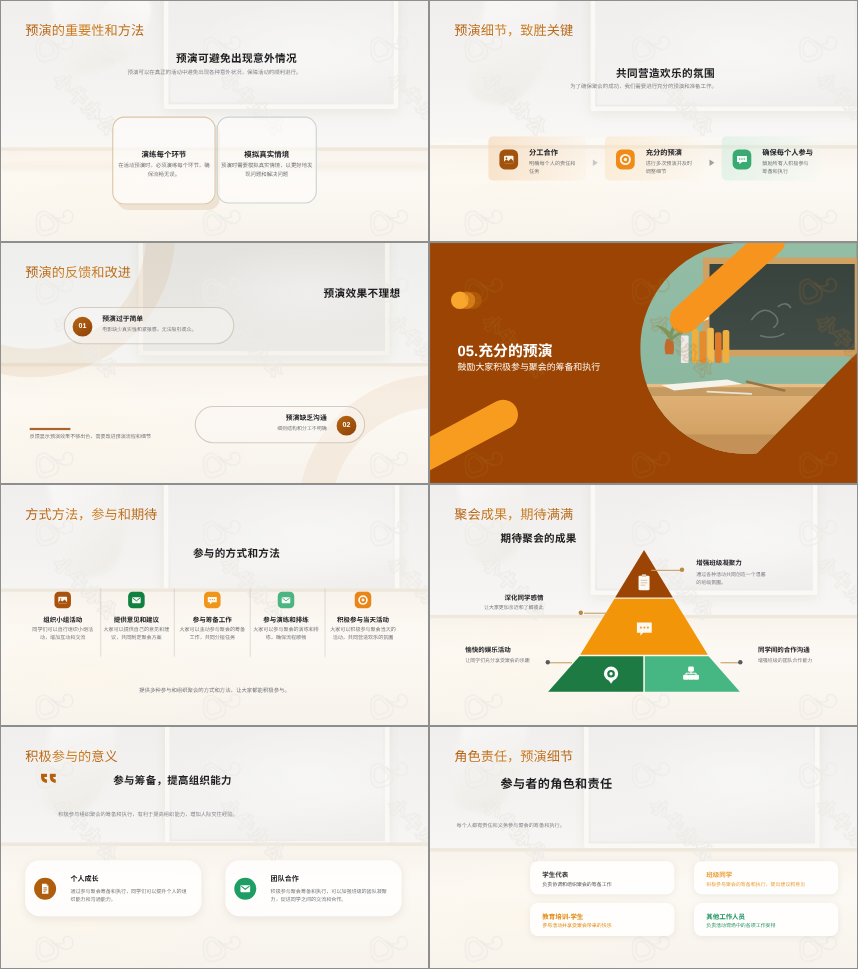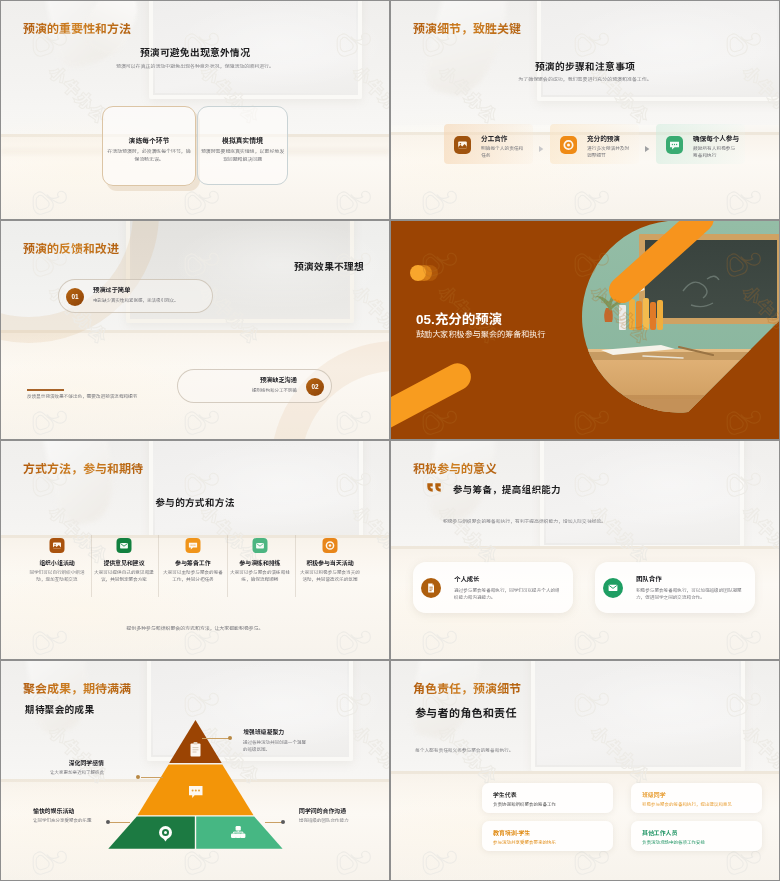--- a/index.html
+++ b/index.html
@@ -37,24 +37,24 @@
 .bgA .shade{position:absolute;left:0;right:0;top:68%;height:5px;background:rgba(234,224,208,.35);filter:blur(2px);}
 .bgA .glow{position:absolute;inset:0;background:
   radial-gradient(60% 40% at 20% 78%, rgba(255,246,230,.4), rgba(255,255,255,0) 70%),
   radial-gradient(40% 30% at 72% 20%, rgba(255,255,255,.35), rgba(255,255,255,0) 70%);}
 
 
 .wm{position:absolute;inset:0;pointer-events:none;}
 .wm svg{position:absolute;inset:0;width:100%;height:100%;display:block;}
 
 
-.slide-title{position:absolute;font-weight:700;white-space:nowrap;
+.slide-title{position:absolute;font-weight:400;white-space:nowrap;
   background:linear-gradient(100deg,#b05a0b 0%,#cf8124 48%,#b26010 100%);
   -webkit-background-clip:text;background-clip:text;color:transparent;}
-.hdr{position:absolute;font-weight:700;color:#1d1d1f;white-space:nowrap;letter-spacing:.3px;}
+.hdr{position:absolute;font-weight:700;color:#1d1d1f;white-space:nowrap;letter-spacing:.3px;margin-left:40px;}
 .sub{position:absolute;color:#86868a;line-height:1.6;}
 
 
 .s1-card{position:absolute;box-sizing:border-box;border-radius:11px;background:rgba(253,252,250,.62);}
 .s1-card .ct{position:absolute;left:0;right:0;text-align:center;font-weight:700;color:#232326;}
 .s1-card .cb{position:absolute;left:2px;right:2px;text-align:center;color:#77777b;line-height:1.6;}
 
 
 .s2-step{position:absolute;box-sizing:border-box;border-radius:4px;}
 .s2-step .ico{position:absolute;border-radius:7px;}
@@ -195,21 +195,21 @@
     <div class="glow"></div>
   </div>
   <div class="wm">
         <svg>
           <rect width="100%" height="100%" fill="url(#wmpat)"></rect>
         </svg>
       </div>
 
   <div class="slide-title" style="left:22px;top:18px;font-size:12px">预演细节，致胜关键</div>
 
-  <div class="hdr" style="left:0;right:0;top:58px;text-align:center;font-size:9.7px">预演的步骤和注意事项</div>
+  <div class="hdr" style="left:0;right:0;top:58px;text-align:center;font-size:9.7px">共同营造欢乐的氛围</div>
   <div class="sub" style="left:90px;right:90px;top:75px;text-align:center;font-size:4.95px">为了确保聚会的成功，我们需要进行充分的预演和准备工作。</div>
 
   <div class="s2-step" style="left:53px;top:123px;width:89px;height:40px;background:linear-gradient(95deg,rgba(245,213,178,.60),rgba(250,234,214,.18))">
     <div class="ico" style="left:10px;top:12px;width:17px;height:18px;background:#a0530e;border-radius:5px">
       <svg width="17" height="18" viewBox="0 0 17 18">
             <rect x="4.2" y="5.6" width="8.6" height="6.8" rx="1" fill="#fdf6ec"></rect>
             <path d="M4.2 11l2.3-2.3 1.7 1.7L10.6 8l2.2 2.6v1.8H4.2z" fill="#a0530e"></path>
             <circle cx="6.4" cy="7.8" r=".8" fill="#a0530e"></circle>
           </svg>
     </div>
@@ -442,20 +442,116 @@
           </svg></div>
     <div class="ct" style="top:20px;font-size:5.9px">积极参与当天活动</div>
     <div class="cb" style="top:31px;font-size:4.6px">大家可以积极参与聚会当天的活动，共同营造欢乐的氛围</div>
   </div>
   <div class="s5-foot" style="top:183px;font-size:4.9px">提供多种参与和组织聚会的方式和方法，让大家都能积极参与。</div>
 </div>
 
 <div class="slide">
   <div class="bg bgA">
     <div class="wall"></div>
+    <div class="board" style="left:146px;top:-16px;width:198px;height:108px">
+          <div class="inner"></div>
+        </div>
+    <div class="shoulder" style="left:28px;top:-40px;width:58px;height:110px;transform:rotate(-8deg)"></div>
+    <div class="desk" style="top:54%"></div>
+        <div class="deskedge" style="top:54%"></div>
+    <div class="glow"></div>
+  </div>
+  <div class="wm">
+        <svg>
+          <rect width="100%" height="100%" fill="url(#wmpat)"></rect>
+        </svg>
+      </div>
+
+  <div class="slide-title" style="left:22px;top:18px;font-size:12px">聚会成果，期待满满</div>
+  <div class="hdr" style="left:24px;top:41px;font-size:9.6px">期待聚会的成果</div>
+
+  <svg style="position:absolute;left:100px;top:55px;width:190px;height:136px" viewBox="0 0 190 136">
+    <g>
+      <path d="M94.5 4 L68.2 47.1 L120.7 47.1 Z" fill="#9b4403"></path>
+    </g>
+    <g>
+      <path d="M67.6 48.4 L36.5 99.2 L152.5 99.2 L121.3 48.4 Z" fill="#f39508"></path>
+    </g>
+    <g>
+      <path d="M35.8 100.5 L7.3 132.8 L93.8 132.8 L93.8 100.5 Z" fill="#1c7a42"></path>
+    </g>
+    <g>
+      <path d="M95.2 100.5 L95.2 132.8 L181.6 132.8 L153.2 100.5 Z" fill="#46b783"></path>
+    </g>
+    <g transform="translate(89.5,26)">
+      <rect x="0" y="1.5" width="10" height="13" rx="1" fill="#fdf8f1"></rect>
+      <rect x="3" y="0" width="4" height="2.6" rx=".8" fill="#e0d0bb"></rect>
+      <g stroke="#c9b69c" stroke-width=".7">
+            <line x1="2" y1="5.6" x2="8" y2="5.6"></line>
+            <line x1="2" y1="7.8" x2="8" y2="7.8"></line>
+            <line x1="2" y1="10" x2="6" y2="10"></line>
+          </g>
+    </g>
+    <g transform="translate(88,70)">
+      <path d="M0 0h13.5v9.2H5.6L3.2 12V9.2H0z" fill="#fdf8f1"></path>
+      <g fill="#e8a33c">
+            <circle cx="3.6" cy="4.5" r="1"></circle>
+            <circle cx="6.8" cy="4.5" r="1"></circle>
+            <circle cx="10" cy="4.5" r="1"></circle>
+          </g>
+    </g>
+    <g transform="translate(58,110)">
+      <circle cx="6.5" cy="6.5" r="6.5" fill="#fdfdfb"></circle>
+      <circle cx="6.5" cy="6.5" r="3.5" fill="#1c7a42"></circle>
+      <circle cx="6.5" cy="6.5" r="1.5" fill="#fdfdfb"></circle>
+      <path d="M3.4 11 L6.5 15.5 L9.6 11 Z" fill="#fdfdfb"></path>
+    </g>
+    <g transform="translate(130,110)">
+      <rect x="4.6" y="0" width="5.2" height="4.6" rx="1.2" fill="#fdfdfb"></rect>
+      <rect x="0" y="7.4" width="5.2" height="4.6" rx="1.2" fill="#fdfdfb"></rect>
+      <rect x="9.2" y="7.4" width="5.2" height="4.6" rx="1.2" fill="#fdfdfb"></rect>
+      <rect x="4.6" y="7.4" width="5.2" height="4.6" rx="1.2" fill="#fdfdfb"></rect>
+      <path d="M7.2 4.6v1.5" stroke="#fdfdfb" stroke-width="1"></path>
+      <path d="M2.6 6.1h9.2" stroke="#fdfdfb" stroke-width="1"></path>
+      <path d="M2.6 6.1v1.3M11.8 6.1v1.3" stroke="#fdfdfb" stroke-width="1"></path>
+    </g>
+  </svg>
+
+  <div class="p-conn" style="left:201px;top:77px;width:28px"></div>
+  <div class="p-dot" style="left:227px;top:75px;width:4px;height:4px;background:#b88844;border:none"></div>
+  <div class="p-lab" style="left:242px;top:66px;width:120px">
+    <div class="lt" style="font-size:5.9px">增强班级凝聚力</div>
+    <div class="lb" style="font-size:4.5px;margin-top:4px;width:64px">通过各种活动共同创造一个温馨的班级氛围。</div>
+  </div>
+
+  <div class="p-conn" style="left:140px;top:116px;width:22px"></div>
+  <div class="p-dot" style="left:135px;top:114px;width:4px;height:4px;background:#b88844;border:none"></div>
+  <div class="p-lab" style="left:25px;top:97px;width:78px;text-align:right">
+    <div class="lt" style="font-size:5.9px">深化同学感情</div>
+    <div class="lb" style="font-size:4.5px;margin-top:3px">让大家更加亲近和了解彼此</div>
+  </div>
+
+  <div class="p-conn" style="left:109px;top:161px;width:20px"></div>
+  <div class="p-dot" style="left:105px;top:159px;width:4px;height:4px;background:#5a5a5c;border:none"></div>
+  <div class="p-lab" style="left:32px;top:145px;width:62px;text-align:left">
+    <div class="lt" style="font-size:5.9px">愉快的娱乐活动</div>
+    <div class="lb" style="font-size:4.5px;margin-top:3px">让同学们充分享受聚会的乐趣</div>
+  </div>
+
+  <div class="p-conn" style="left:264px;top:161px;width:18px"></div>
+  <div class="p-dot" style="left:280px;top:159px;width:4px;height:4px;background:#5a5a5c;border:none"></div>
+  <div class="p-lab" style="left:298px;top:145px;width:84px">
+    <div class="lt" style="font-size:5.9px">同学间的合作沟通</div>
+    <div class="lb" style="font-size:4.5px;margin-top:3px">增强班级的团队合作能力</div>
+  </div>
+</div>
+
+<div class="slide">
+  <div class="bg bgA">
+    <div class="wall"></div>
     <div class="board" style="left:149px;top:-14px;width:196px;height:114px">
           <div class="inner"></div>
         </div>
     <div class="shoulder" style="left:42px;top:-40px;width:60px;height:120px;transform:rotate(9deg)"></div>
     <div class="desk" style="top:48%"></div>
         <div class="deskedge" style="top:48%"></div>
     <div class="glow"></div>
   </div>
   <div class="wm">
         <svg>
@@ -499,116 +595,20 @@
           </svg>
     </div>
     <div class="ct" style="left:41px;top:12px;font-size:6.4px">团队合作</div>
     <div class="cb" style="left:41px;top:25px;right:9px;font-size:4.6px">积极参与聚会筹备和执行，可以加强班级的团队凝聚力，促进同学之间的交流和合作。</div>
   </div>
 </div>
 
 <div class="slide">
   <div class="bg bgA">
     <div class="wall"></div>
-    <div class="board" style="left:146px;top:-16px;width:198px;height:108px">
-          <div class="inner"></div>
-        </div>
-    <div class="shoulder" style="left:28px;top:-40px;width:58px;height:110px;transform:rotate(-8deg)"></div>
-    <div class="desk" style="top:54%"></div>
-        <div class="deskedge" style="top:54%"></div>
-    <div class="glow"></div>
-  </div>
-  <div class="wm">
-        <svg>
-          <rect width="100%" height="100%" fill="url(#wmpat)"></rect>
-        </svg>
-      </div>
-
-  <div class="slide-title" style="left:22px;top:18px;font-size:12px">聚会成果，期待满满</div>
-  <div class="hdr" style="left:24px;top:41px;font-size:9.6px">期待聚会的成果</div>
-
-  <svg style="position:absolute;left:100px;top:55px;width:190px;height:136px" viewBox="0 0 190 136">
-    <g>
-      <path d="M94.5 4 L68.2 47.1 L120.7 47.1 Z" fill="#9b4403"></path>
-    </g>
-    <g>
-      <path d="M67.6 48.4 L36.5 99.2 L152.5 99.2 L121.3 48.4 Z" fill="#f39508"></path>
-    </g>
-    <g>
-      <path d="M35.8 100.5 L7.3 132.8 L93.8 132.8 L93.8 100.5 Z" fill="#1c7a42"></path>
-    </g>
-    <g>
-      <path d="M95.2 100.5 L95.2 132.8 L181.6 132.8 L153.2 100.5 Z" fill="#46b783"></path>
-    </g>
-    <g transform="translate(89.5,26)">
-      <rect x="0" y="1.5" width="10" height="13" rx="1" fill="#fdf8f1"></rect>
-      <rect x="3" y="0" width="4" height="2.6" rx=".8" fill="#e0d0bb"></rect>
-      <g stroke="#c9b69c" stroke-width=".7">
-            <line x1="2" y1="5.6" x2="8" y2="5.6"></line>
-            <line x1="2" y1="7.8" x2="8" y2="7.8"></line>
-            <line x1="2" y1="10" x2="6" y2="10"></line>
-          </g>
-    </g>
-    <g transform="translate(88,70)">
-      <path d="M0 0h13.5v9.2H5.6L3.2 12V9.2H0z" fill="#fdf8f1"></path>
-      <g fill="#e8a33c">
-            <circle cx="3.6" cy="4.5" r="1"></circle>
-            <circle cx="6.8" cy="4.5" r="1"></circle>
-            <circle cx="10" cy="4.5" r="1"></circle>
-          </g>
-    </g>
-    <g transform="translate(58,110)">
-      <circle cx="6.5" cy="6.5" r="6.5" fill="#fdfdfb"></circle>
-      <circle cx="6.5" cy="6.5" r="3.5" fill="#1c7a42"></circle>
-      <circle cx="6.5" cy="6.5" r="1.5" fill="#fdfdfb"></circle>
-      <path d="M3.4 11 L6.5 15.5 L9.6 11 Z" fill="#fdfdfb"></path>
-    </g>
-    <g transform="translate(130,110)">
-      <rect x="4.6" y="0" width="5.2" height="4.6" rx="1.2" fill="#fdfdfb"></rect>
-      <rect x="0" y="7.4" width="5.2" height="4.6" rx="1.2" fill="#fdfdfb"></rect>
-      <rect x="9.2" y="7.4" width="5.2" height="4.6" rx="1.2" fill="#fdfdfb"></rect>
-      <rect x="4.6" y="7.4" width="5.2" height="4.6" rx="1.2" fill="#fdfdfb"></rect>
-      <path d="M7.2 4.6v1.5" stroke="#fdfdfb" stroke-width="1"></path>
-      <path d="M2.6 6.1h9.2" stroke="#fdfdfb" stroke-width="1"></path>
-      <path d="M2.6 6.1v1.3M11.8 6.1v1.3" stroke="#fdfdfb" stroke-width="1"></path>
-    </g>
-  </svg>
-
-  <div class="p-conn" style="left:201px;top:77px;width:28px"></div>
-  <div class="p-dot" style="left:227px;top:75px;width:4px;height:4px;background:#b88844;border:none"></div>
-  <div class="p-lab" style="left:242px;top:66px;width:120px">
-    <div class="lt" style="font-size:5.9px">增强班级凝聚力</div>
-    <div class="lb" style="font-size:4.5px;margin-top:4px;width:64px">通过各种活动共同创造一个温馨的班级氛围。</div>
-  </div>
-
-  <div class="p-conn" style="left:140px;top:116px;width:22px"></div>
-  <div class="p-dot" style="left:135px;top:114px;width:4px;height:4px;background:#b88844;border:none"></div>
-  <div class="p-lab" style="left:25px;top:97px;width:78px;text-align:right">
-    <div class="lt" style="font-size:5.9px">深化同学感情</div>
-    <div class="lb" style="font-size:4.5px;margin-top:3px">让大家更加亲近和了解彼此</div>
-  </div>
-
-  <div class="p-conn" style="left:109px;top:161px;width:20px"></div>
-  <div class="p-dot" style="left:105px;top:159px;width:4px;height:4px;background:#5a5a5c;border:none"></div>
-  <div class="p-lab" style="left:32px;top:145px;width:62px;text-align:left">
-    <div class="lt" style="font-size:5.9px">愉快的娱乐活动</div>
-    <div class="lb" style="font-size:4.5px;margin-top:3px">让同学们充分享受聚会的乐趣</div>
-  </div>
-
-  <div class="p-conn" style="left:264px;top:161px;width:18px"></div>
-  <div class="p-dot" style="left:280px;top:159px;width:4px;height:4px;background:#5a5a5c;border:none"></div>
-  <div class="p-lab" style="left:298px;top:145px;width:84px">
-    <div class="lt" style="font-size:5.9px">同学间的合作沟通</div>
-    <div class="lb" style="font-size:4.5px;margin-top:3px">增强班级的团队合作能力</div>
-  </div>
-</div>
-
-<div class="slide">
-  <div class="bg bgA">
-    <div class="wall"></div>
     <div class="board" style="left:140px;top:-16px;width:206px;height:118px">
           <div class="inner"></div>
         </div>
     <div class="shoulder" style="left:26px;top:-42px;width:60px;height:120px;transform:rotate(10deg)"></div>
     <div class="desk" style="top:50%"></div>
         <div class="deskedge" style="top:50%"></div>
     <div class="glow"></div>
   </div>
   <div class="wm">
         <svg>

